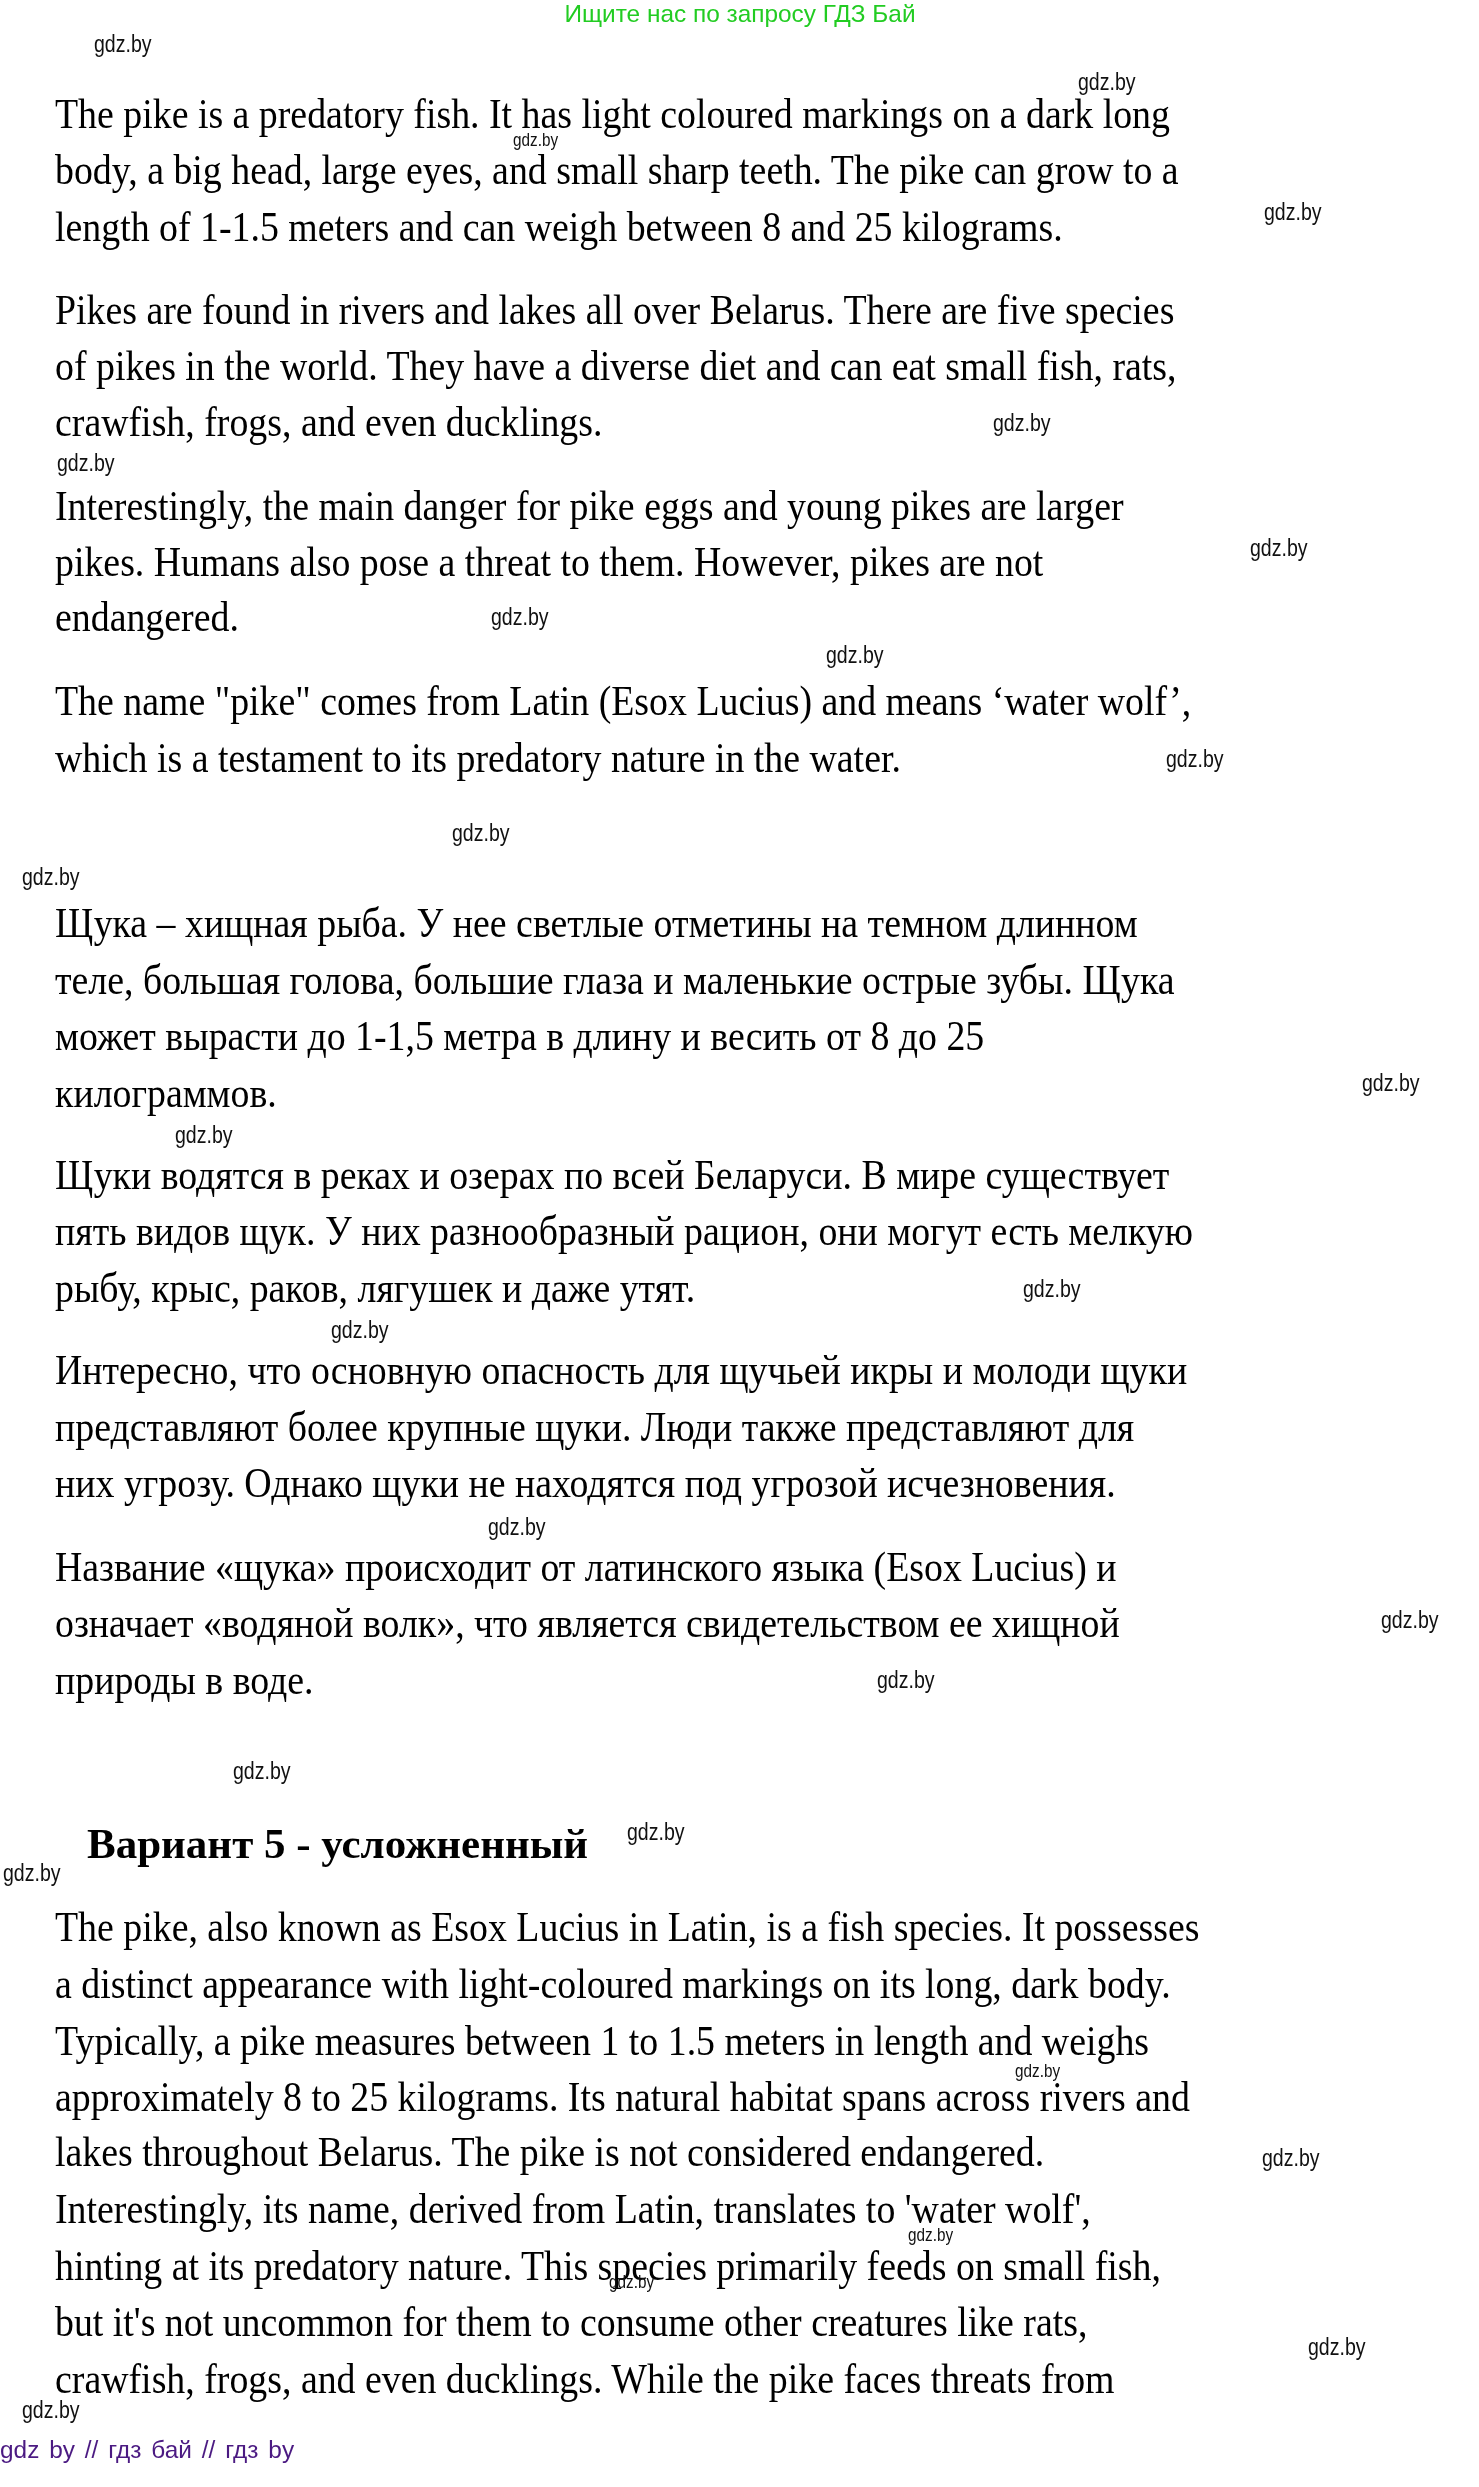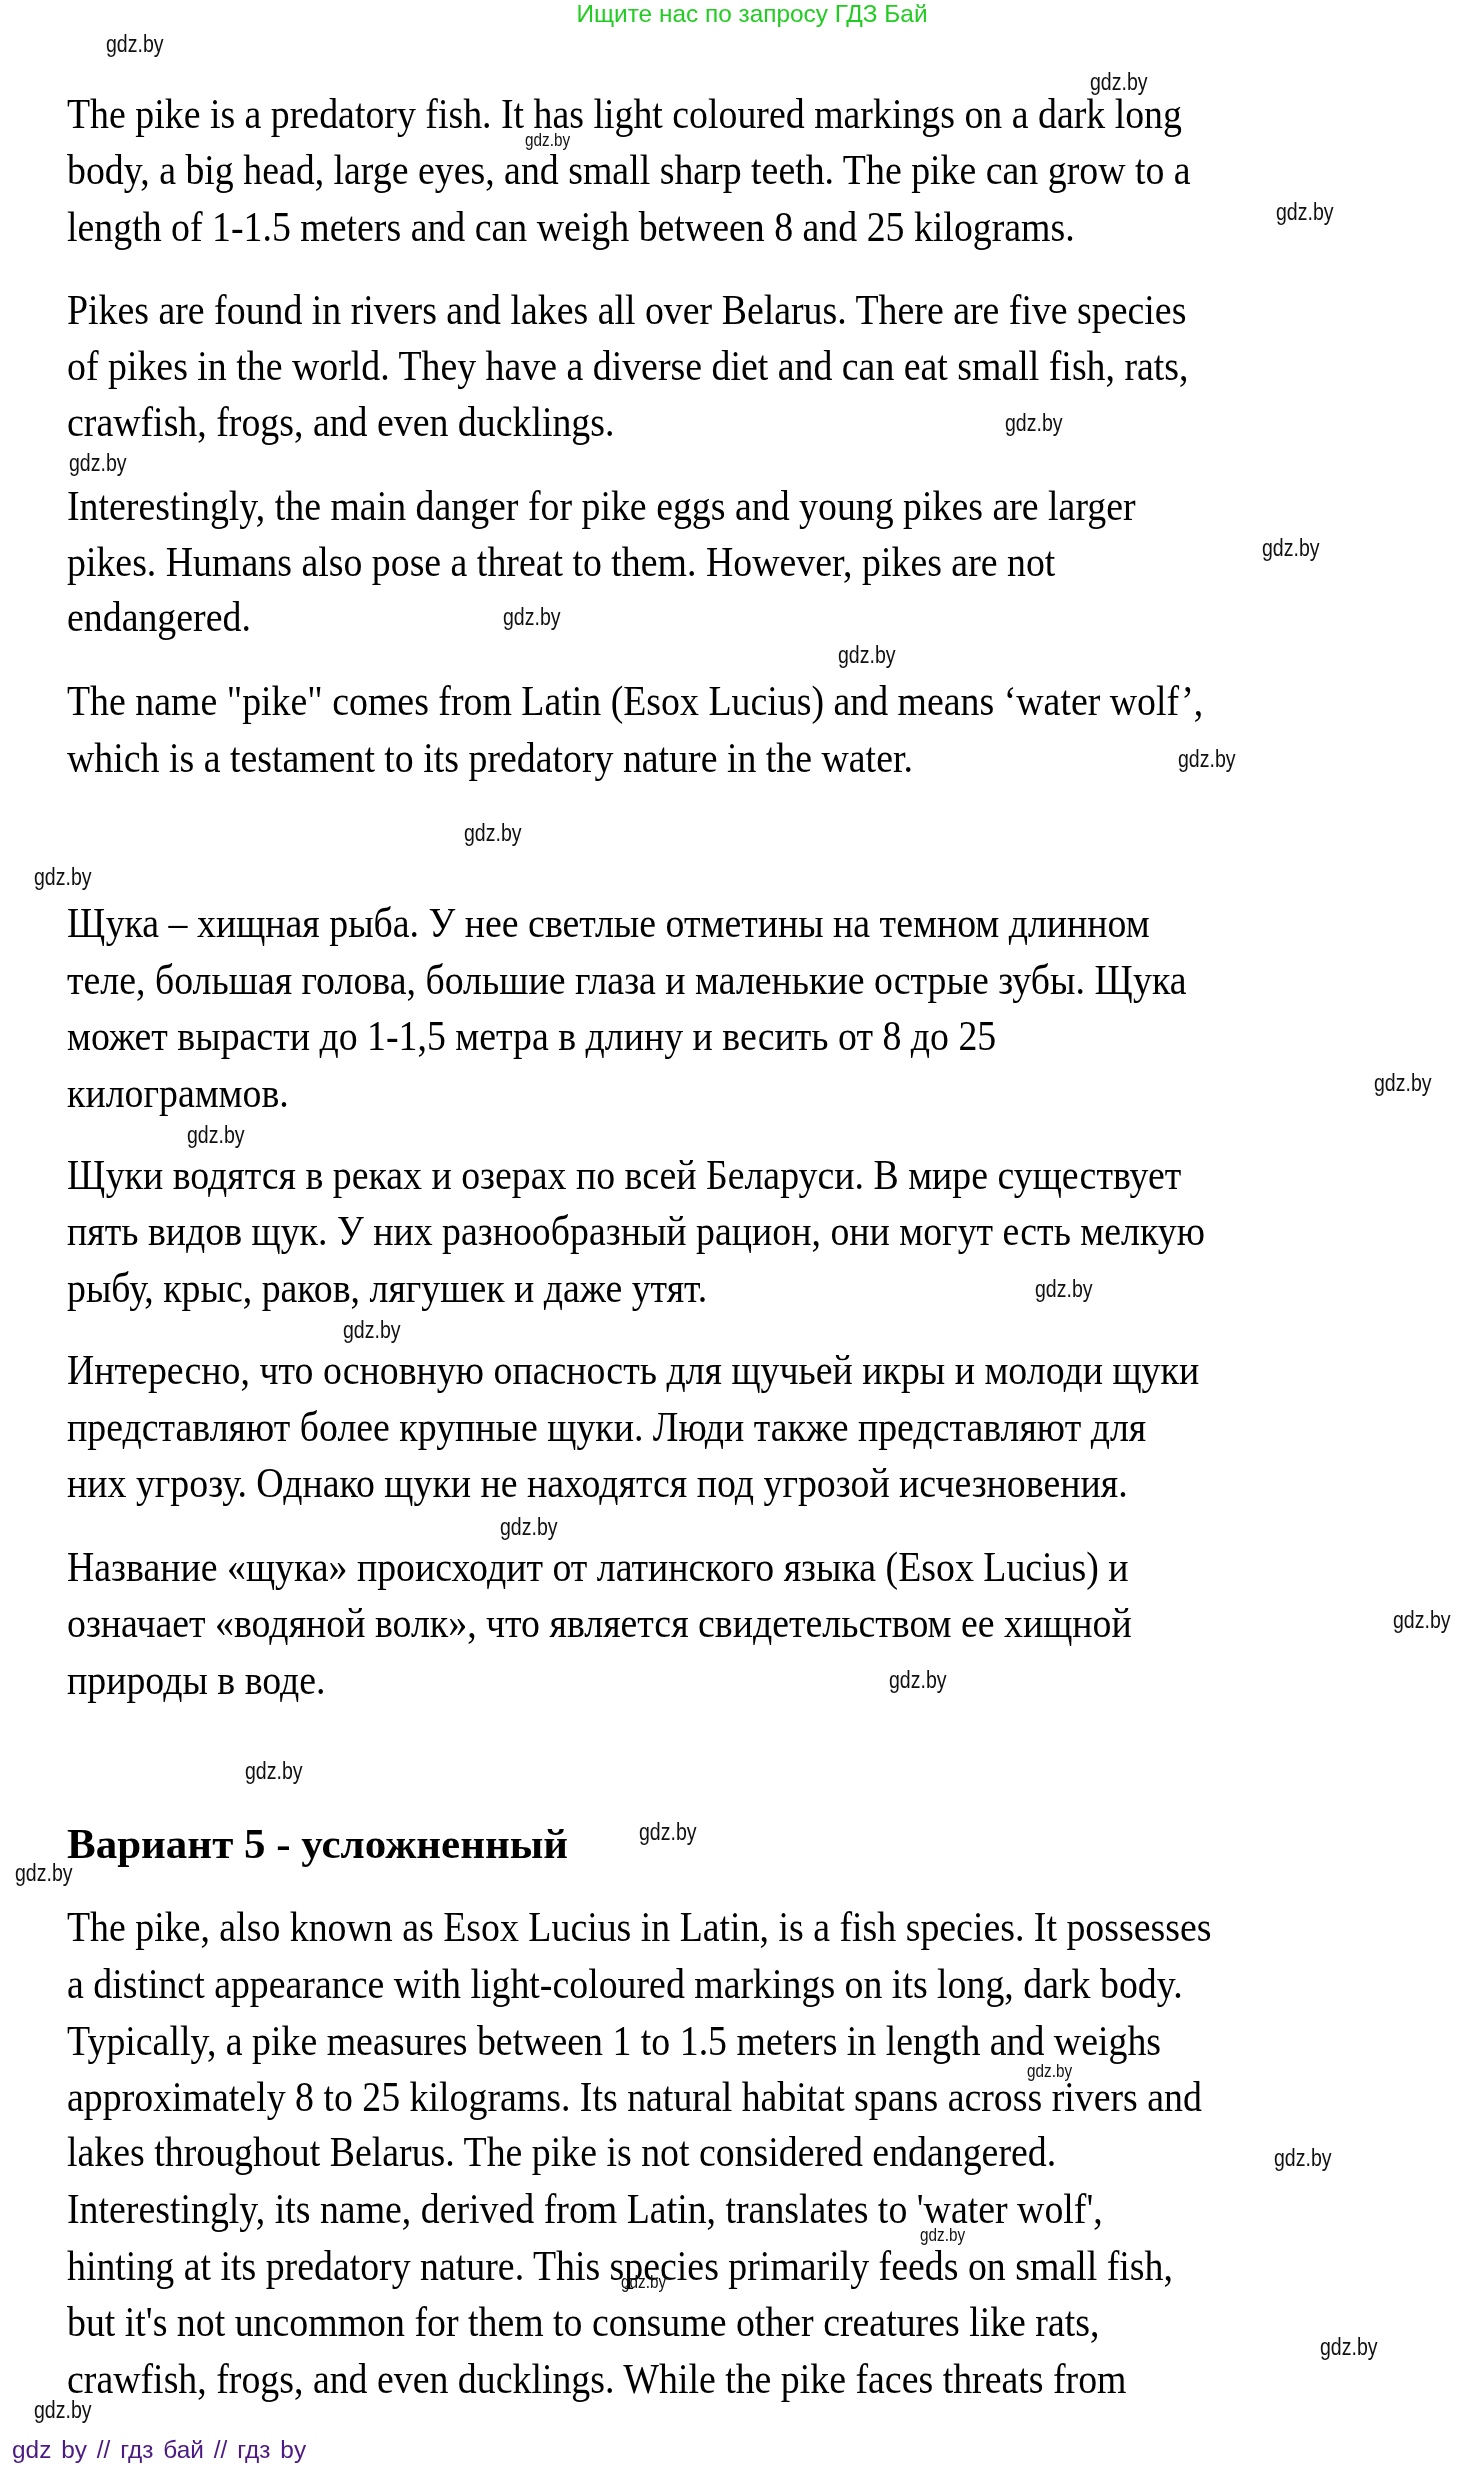--- a/index.html
+++ b/index.html
@@ -1,17 +1,17 @@
 <!DOCTYPE html>
 <html style="font-size:12.6px"><head>
 <meta charset="utf-8">
 <style>
   html, body { margin: 0; padding: 0; background: #ffffff; }
   body { width: 1480px; height: 2487px; position: relative; overflow: hidden; }
-  .page { position: absolute; left: 12px; top: 0; width: 1240px; height: 2487px; }
+  .page { position: absolute; left: 0; top: 0; width: 1240px; height: 2487px; }
   .top-banner {
     position: absolute; left: 0; top: 0; width: 1480px; text-align: center;
     font-family: "Liberation Sans", sans-serif; font-size: 24.4px; color: #22cc22;
     line-height: 27px;
   }
   .footer-banner {
     position: absolute; left: 0; top: 2434px; width: 1480px; text-align: left;
     font-family: "Liberation Sans", sans-serif; font-size: 24.4px; color: #4b1a82;
     line-height: 31.5px; word-spacing: 3.1px;
   }
@@ -66,21 +66,21 @@
   <div class="line" style="top: 1264px; transform: scaleX(0.88);">рыбу, крыс, раков, лягушек и даже утят.</div>
 
   <div class="line" style="top: 1346px; transform: scaleX(0.88);">Интересно, что основную опасность для щучьей икры и молоди щуки</div>
   <div class="line" style="top: 1403px; transform: scaleX(0.88);">представляют более крупные щуки. Люди также представляют для</div>
   <div class="line" style="top: 1459px; transform: scaleX(0.88);">них угрозу. Однако щуки не находятся под угрозой исчезновения.</div>
 
   <div class="line" style="top: 1543px; transform: scaleX(0.88);">Название «щука» происходит от латинского языка (Esox Lucius) и</div>
   <div class="line" style="top: 1599px; transform: scaleX(0.88);">означает «водяной волк», что является свидетельством ее хищной</div>
   <div class="line" style="top: 1656px; transform: scaleX(0.88);">природы в воде.</div>
 
-  <div class="heading" style="top:1820px;">Вариант 5 - усложненный</div>
+  <div class="heading" style="top:1820px;margin-left:32px;">Вариант 5 - усложненный</div>
 
   <div class="line" style="top: 1903px; transform: scaleX(0.88);">The pike, also known as Esox Lucius in Latin, is a fish species. It possesses</div>
   <div class="line" style="top: 1960px; transform: scaleX(0.88);">a distinct appearance with light-coloured markings on its long, dark body.</div>
   <div class="line" style="top: 2017px; transform: scaleX(0.88);">Typically, a pike measures between 1 to 1.5 meters in length and weighs</div>
   <div class="line" style="top: 2073px; transform: scaleX(0.88);">approximately 8 to 25 kilograms. Its natural habitat spans across rivers and</div>
   <div class="line" style="top: 2128px; transform: scaleX(0.88);">lakes throughout Belarus. The pike is not considered endangered.</div>
   <div class="line" style="top: 2185px; transform: scaleX(0.88);">Interestingly, its name, derived from Latin, translates to 'water wolf',</div>
   <div class="line" style="top: 2242px; transform: scaleX(0.88);">hinting at its predatory nature. This species primarily feeds on small fish,</div>
   <div class="line" style="top: 2298px; transform: scaleX(0.88);">but it's not uncommon for them to consume other creatures like rats,</div>
   <div class="line" style="top: 2355px; transform: scaleX(0.88);">crawfish, frogs, and even ducklings. While the pike faces threats from</div>

